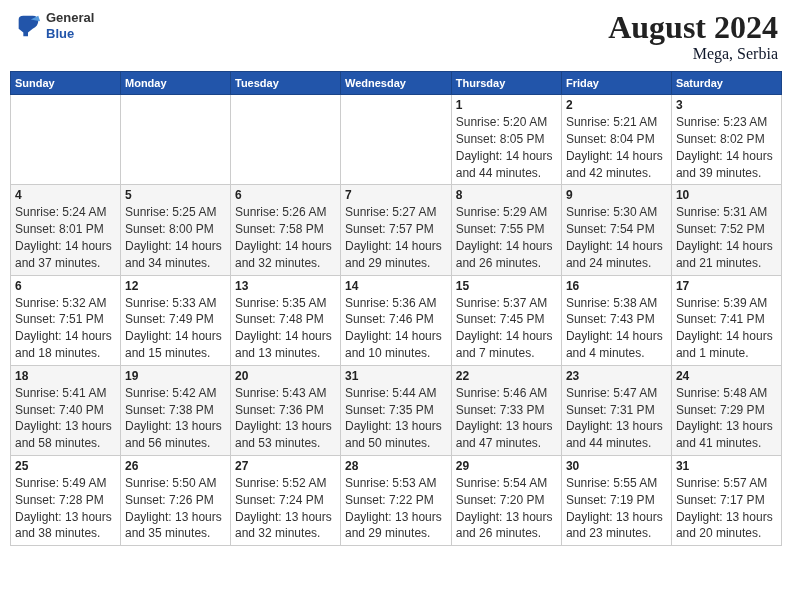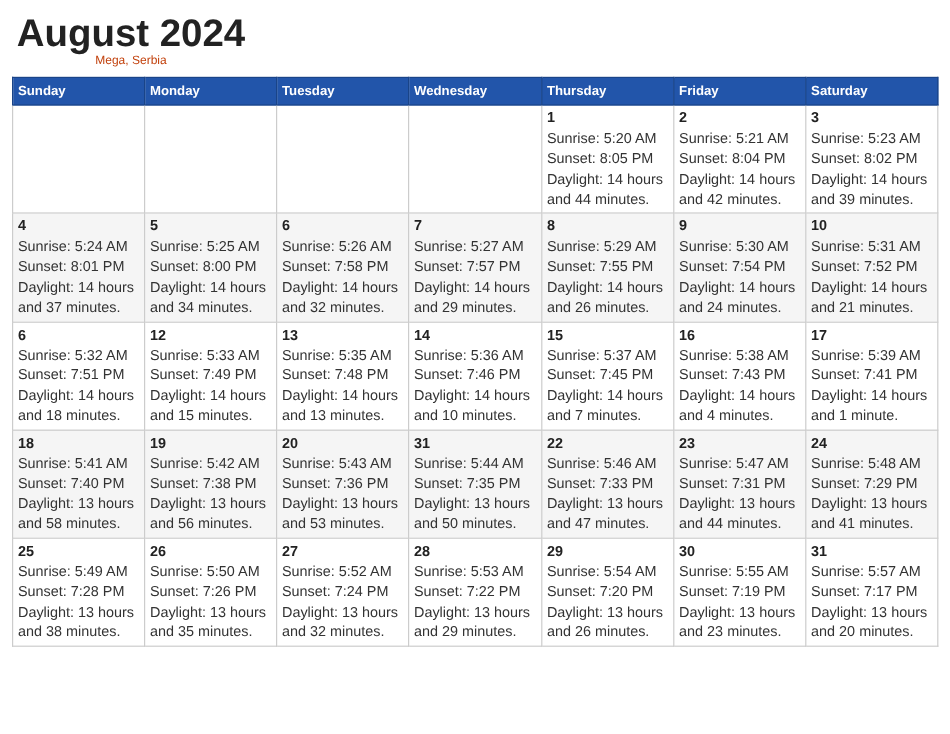--- a/index.html
+++ b/index.html
@@ -29,31 +29,32 @@
       font-weight: bold;
       line-height: 1.2;
     }
     .logo-general { color: #333; }
     .logo-blue { color: #2255aa; }
     .logo-icon {
       width: 28px;
       height: 28px;
     }
     .title-area {
-      text-align: center;
+      text-align: right;
+      font-family: Liberation Serif, serif;
     }
     .month-title {
       font-size: 32px;
       font-weight: bold;
       color: #222;
       line-height: 1.1;
     }
     .location {
-      font-size: 10px;
-      color: #c2410c;
+      font-size: 16px;
+      color: #0f172a;
     }
     .calendar {
       width: 100%;
       border-collapse: collapse;
       font-size: 10px;
     }
     .calendar th {
       background: #2255aa;
       color: #fff;
       padding: 5px 4px;
@@ -88,20 +89,30 @@
       line-height: 1.4;
     }
     .empty-cell {
       background: #fff !important;
     }
   </style>
 </head>
 <body>
 
 <div class="header">
+  <div class="logo">
+    <svg class="logo-icon" viewBox="0 0 30 30">
+      <path d="M5 8 Q5 4 10 4 L20 4 Q26 4 26 10 Q26 15 20 18 L15 22 L15 26 L10 26 L10 22 L5 18 Z" fill="#2255aa"></path>
+      <path d="M18 8 L26 4 L28 10 Z" fill="#5599dd"></path>
+    </svg>
+    <div class="logo-text">
+      <span class="logo-general">General</span>
+      <span class="logo-blue">Blue</span>
+    </div>
+  </div>
   <div class="title-area">
     <div class="month-title">August 2024</div>
     <div class="location">Mega, Serbia</div>
   </div>
 </div>
 
 <table class="calendar">
   <thead>
     <tr>
     <th>Sunday</th>

